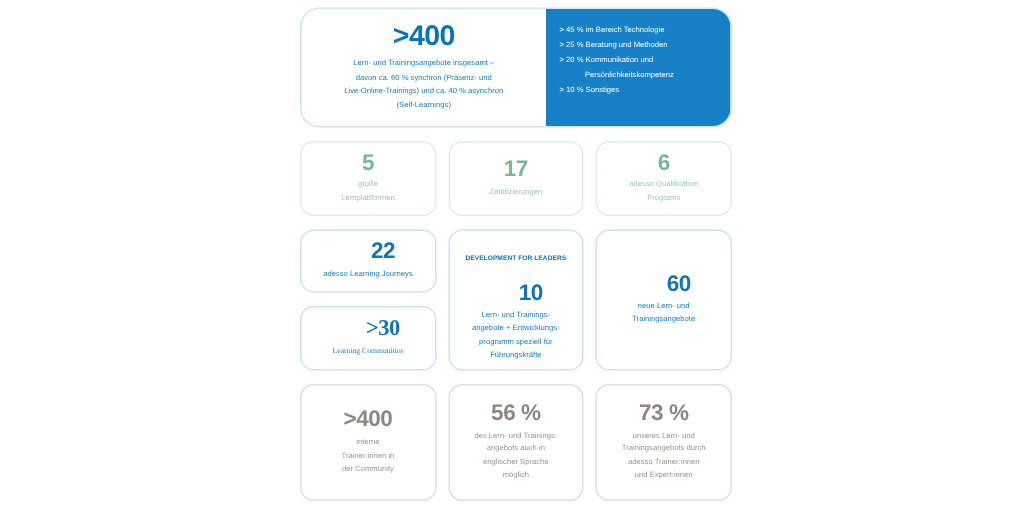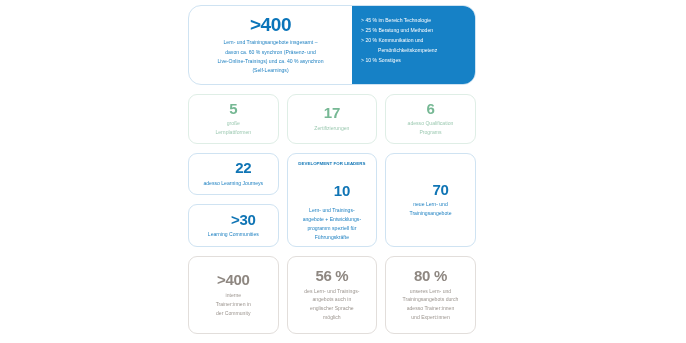--- a/index.html
+++ b/index.html
@@ -14,21 +14,21 @@
     overflow: hidden;
   }
   .canvas {
     position: relative;
     width: 686px;
     height: 343px;
     background: #ffffff;
   }
   .grid {
     position: absolute;
-    left: 188px;
+    left: 200px;
     top: 5px;
     width: 288px;
   }
 
   
   .hero {
     display: flex;
     width: 288px;
     height: 80px;
     border: 1px solid #cfe3f2;
@@ -138,22 +138,22 @@
   .row-green .card { height: 50px; }
 
   .row-mid { margin-top: 9px; height: 94px; align-items: flex-start; }
   .col-left {
     display: flex;
     flex-direction: column;
     gap: 9px;
     width: 90.6px;
   }
   .card-22 { height: 42px; }
-  .card-30 { height: 43px; }
-  .card-dfl { height: 94px; justify-content: space-between; padding-top: 7px; }
+  .card-30 { height: 43px; font-family: Liberation Serif, serif; }
+  .card-dfl { height: 94px; justify-content: flex-end; padding-top: 7px; }
   .card-dfl .num { margin-top: 6px; }
   .card-80 { height: 94px; }
 
   .row-gray { margin-top: 9px; height: 78px; }
   .row-gray .card { height: 78px; }
 </style>
 </head>
 <body>
 
 <div class="canvas">
@@ -222,21 +222,21 @@
         <div class="num">10</div>
         <div class="lbl">
           <div>Lern- und Trainings-</div>
           <div>angebote + Entwicklungs-</div>
           <div>programm speziell für</div>
           <div>Führungskräfte</div>
         </div>
       </div>
 
       <div class="card blue card-80">
-        <div class="num">70</div>
+        <div class="num">60</div>
         <div class="lbl">
           <div>neue Lern- und</div>
           <div>Trainingsangebote</div>
         </div>
       </div>
     </div>
 
     <div class="row row-gray">
       <div class="card gray">
         <div class="num">&gt;400</div>
@@ -249,21 +249,21 @@
       <div class="card gray">
         <div class="num">56 %</div>
         <div class="lbl">
           <div>des Lern- und Trainings-</div>
           <div>angebots auch in</div>
           <div>englischer Sprache</div>
           <div>möglich</div>
         </div>
       </div>
       <div class="card gray">
-        <div class="num">80 %</div>
+        <div class="num">73 %</div>
         <div class="lbl">
           <div>unseres Lern- und</div>
           <div>Trainingsangebots durch</div>
           <div>adesso Trainer:innen</div>
           <div>und Expert:innen</div>
         </div>
       </div>
     </div>
 
   </div>

